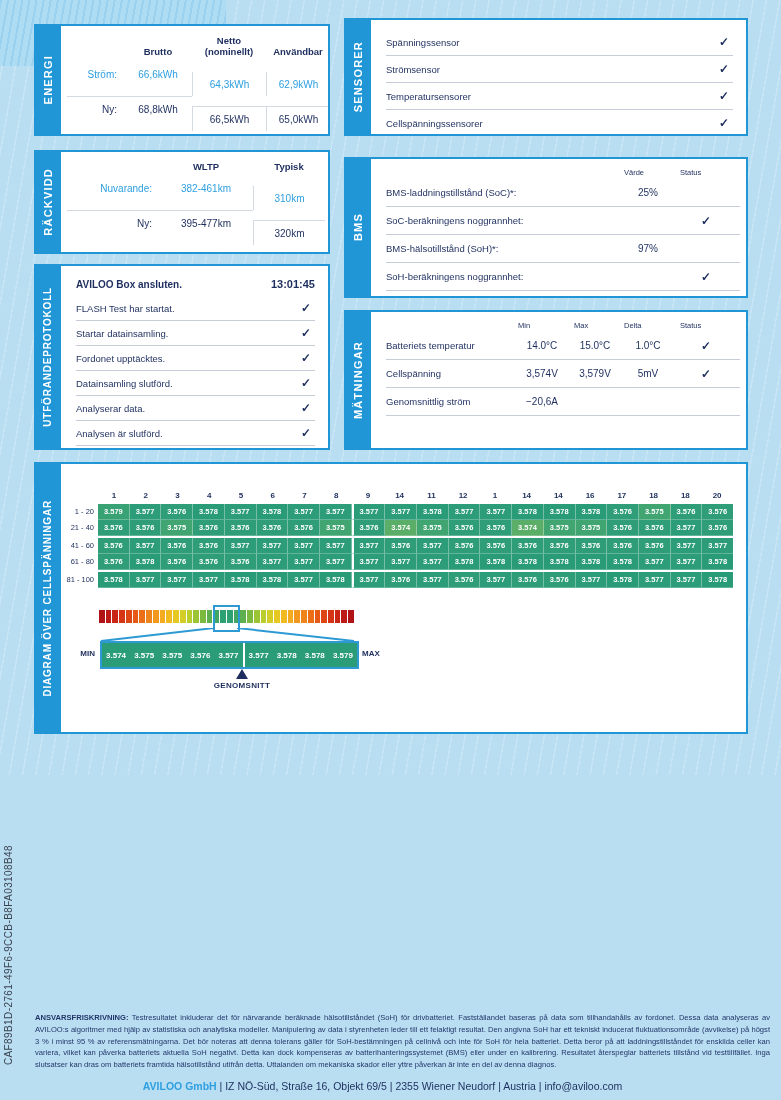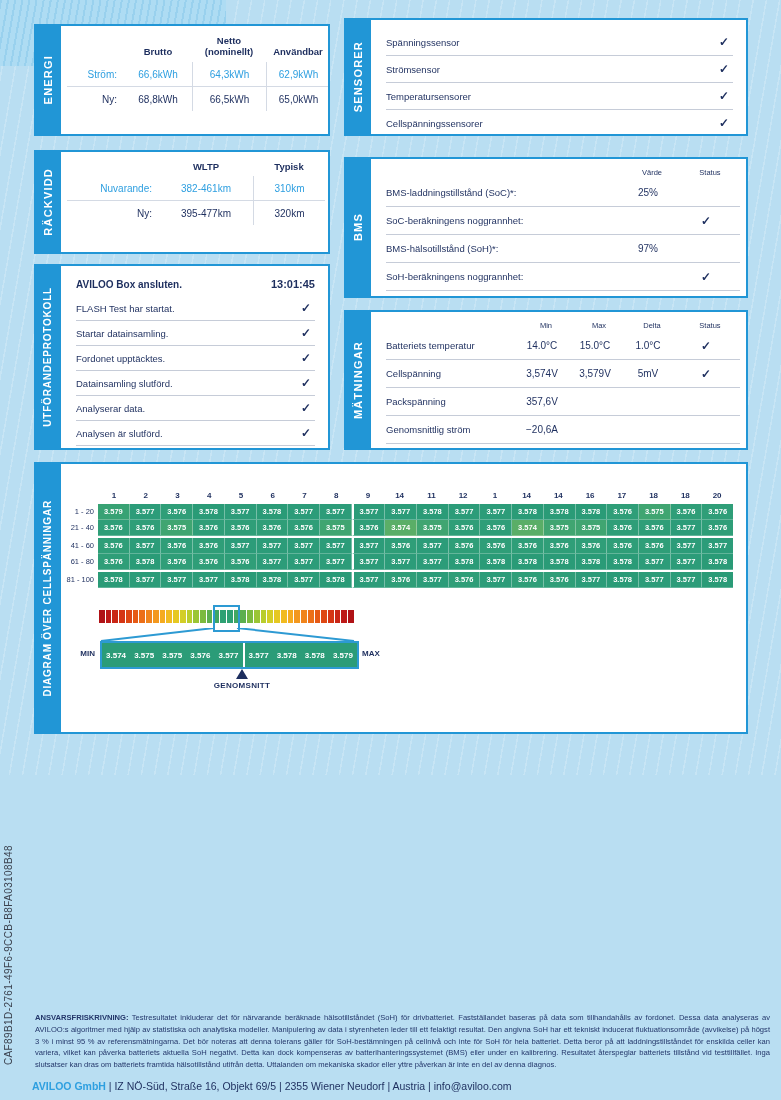--- a/index.html
+++ b/index.html
@@ -27,36 +27,36 @@
 
   
   .etable{display:grid;padding-top:9px;}
   #sec-energi .etable{grid-template-columns:57px 68px 74px 64px;padding-left:6px;}
   #sec-rackvidd .etable{grid-template-columns:92px 94px 72px;padding-left:6px;}
   .ehead{font-size:9.5px;font-weight:bold;text-align:center;line-height:1.2;
          display:flex;align-items:flex-end;justify-content:center;padding-bottom:4px;}
   .ecell{font-size:10px;text-align:center;padding:7px 0 6px 0;}
   .elabel{text-align:right;padding-right:7px;}
   .blue{color:#2e9fe0;}
-  .vline{border-left:1px solid #d4dae4;}
+  .vline{border-left:1px solid #d4dae4;margin-top:10px;}
   .hline{border-top:1px solid #d4dae4;}
 
   
   .rows{display:flex;flex-direction:column;padding:6px 13px 0 15px;}
   .crow{display:flex;align-items:center;justify-content:space-between;
         border-bottom:1px solid #c6ccd8;font-size:9.5px;}
   #sec-protokoll .crow{height:24px;}
   #sec-sensorer .crow{height:26px;}
   .crow.first{border-bottom:none;font-weight:bold;font-size:10px;height:26px;text-align:center;}
   .check{font-size:12px;font-weight:bold;color:#1d2e5e;padding-right:4px;}
   .ctime{font-size:11px;font-weight:bold;}
 
   
   .bheader{display:flex;justify-content:flex-end;padding:9px 6px 2px 0;font-size:7.5px;}
-  .bheader span{text-align:center;flex:none;}
+  .bheader span{text-align:left;flex:none;}
   .brows{display:flex;flex-direction:column;padding:0 6px 0 15px;}
   .brow{display:flex;align-items:center;border-bottom:1px solid #c6ccd8;font-size:9.5px;height:27px;}
   .brow .lbl{flex:1;}
   .col56{width:56px;text-align:center;flex:none;}
   .col50{width:50px;text-align:center;flex:none;}
   .col60{width:60px;text-align:center;flex:none;}
   .brow .val{font-size:10px;}
 
   
   .grid{position:absolute;left:0;top:24px;right:13px;}
@@ -84,21 +84,21 @@
           border-left:6px solid transparent;border-right:6px solid transparent;border-bottom:10px solid #1d2e5e;}
   .avglab{position:absolute;left:126px;top:217px;width:110px;text-align:center;font-size:8px;font-weight:bold;letter-spacing:0.3px;}
 
   
   .uuid{position:absolute;left:3px;top:845px;writing-mode:vertical-rl;transform:rotate(180deg);
         font-size:10px;color:#3c4350;letter-spacing:0.4px;white-space:nowrap;}
   .footnote{position:absolute;left:35px;top:978px;width:735px;font-size:7.6px;line-height:1.5;color:#23366a;}
   .disclaimer{position:absolute;left:35px;top:1012px;width:735px;font-size:7.6px;line-height:1.55;
         color:#23366a;text-align:justify;}
   .disclaimer b{font-weight:bold;}
-  .footer{position:absolute;left:32px;top:1080px;width:741px;font-size:10.5px;color:#1d2e5e;}
+  .footer{position:absolute;left:12px;top:1080px;width:741px;text-align:center;font-size:10.5px;color:#1d2e5e;}
   .footer .co{color:#2e9fe0;font-weight:bold;}
 </style>
 </head>
 <body>
 
 <div class="page">
   <div class="hatch-bg"></div>
   <div class="hatch-corner"></div>
 
   <div class="section" id="sec-energi">
@@ -258,27 +258,20 @@
             <span class="col50 val">15.0°C</span>
             <span class="col56 val">1.0°C</span>
             <span class="col60 check">✓</span>
           </div>
           <div class="brow">
             <span class="lbl">Cellspänning</span>
             <span class="col56 val">3,574V</span>
             <span class="col50 val">3,579V</span>
             <span class="col56 val">5mV</span>
             <span class="col60 check">✓</span>
-          </div>
-          <div class="brow">
-            <span class="lbl">Packspänning</span>
-            <span class="col56 val">357,6V</span>
-            <span class="col50 val"></span>
-            <span class="col56 val"></span>
-            <span class="col60 check"></span>
           </div>
           <div class="brow">
             <span class="lbl">Genomsnittlig ström</span>
             <span class="col56 val">−20,6A</span>
             <span class="col50 val"></span>
             <span class="col56 val"></span>
             <span class="col60 check"></span>
           </div>
         </div>
     </div>

